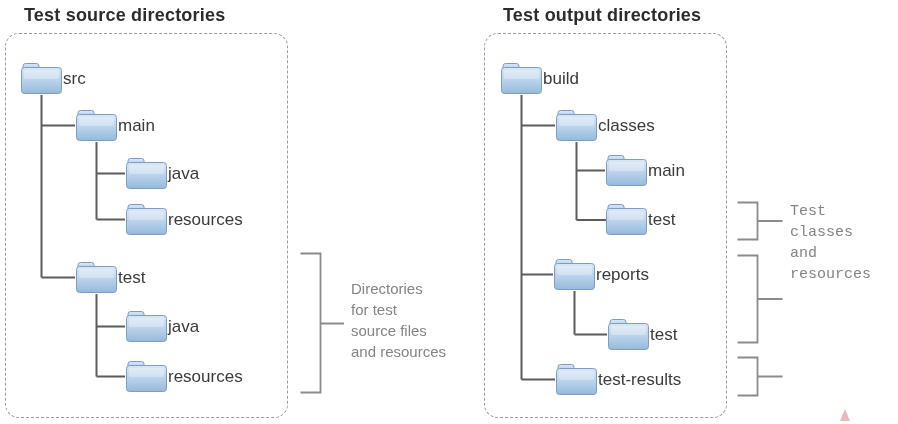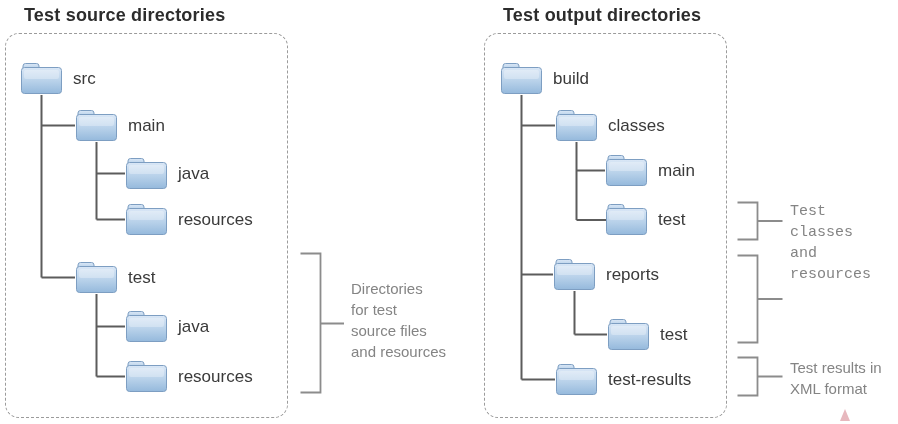--- a/index.html
+++ b/index.html
@@ -28,21 +28,20 @@
     background: transparent;
   }
   .node {
     position: absolute;
     display: flex;
     align-items: center;
     height: 33px;
   }
   .folder-svg { width: 43px; height: 33px; display: block; flex: 0 0 auto; }
   .node-label {
-    margin-left: 10px;
     font-size: 17px;
     color: #3a3a3a;
     white-space: nowrap;
   }
   .overlay {
     position: absolute;
     left: 0; top: 0;
     width: 898px; height: 424px;
     pointer-events: none;
   }
@@ -189,17 +188,15 @@
   </div>
   <div class="node" style="left:555px; top:363px;align-items:center;">
     <svg class="folder-svg">
         <use href="#folderIcon"></use>
       </svg>
     <span class="node-label">test-results</span>
   </div>
 
   <div class="annotation" style="left:790px; top:201px;font-family:Liberation Mono, monospace;">Test classes
 and resources</div>
-  <div class="annotation" style="left:790px; top:357px;">Test results in
-XML format</div>
 
   <div class="red-artifact"></div>
 </div>
 
 </body></html>

